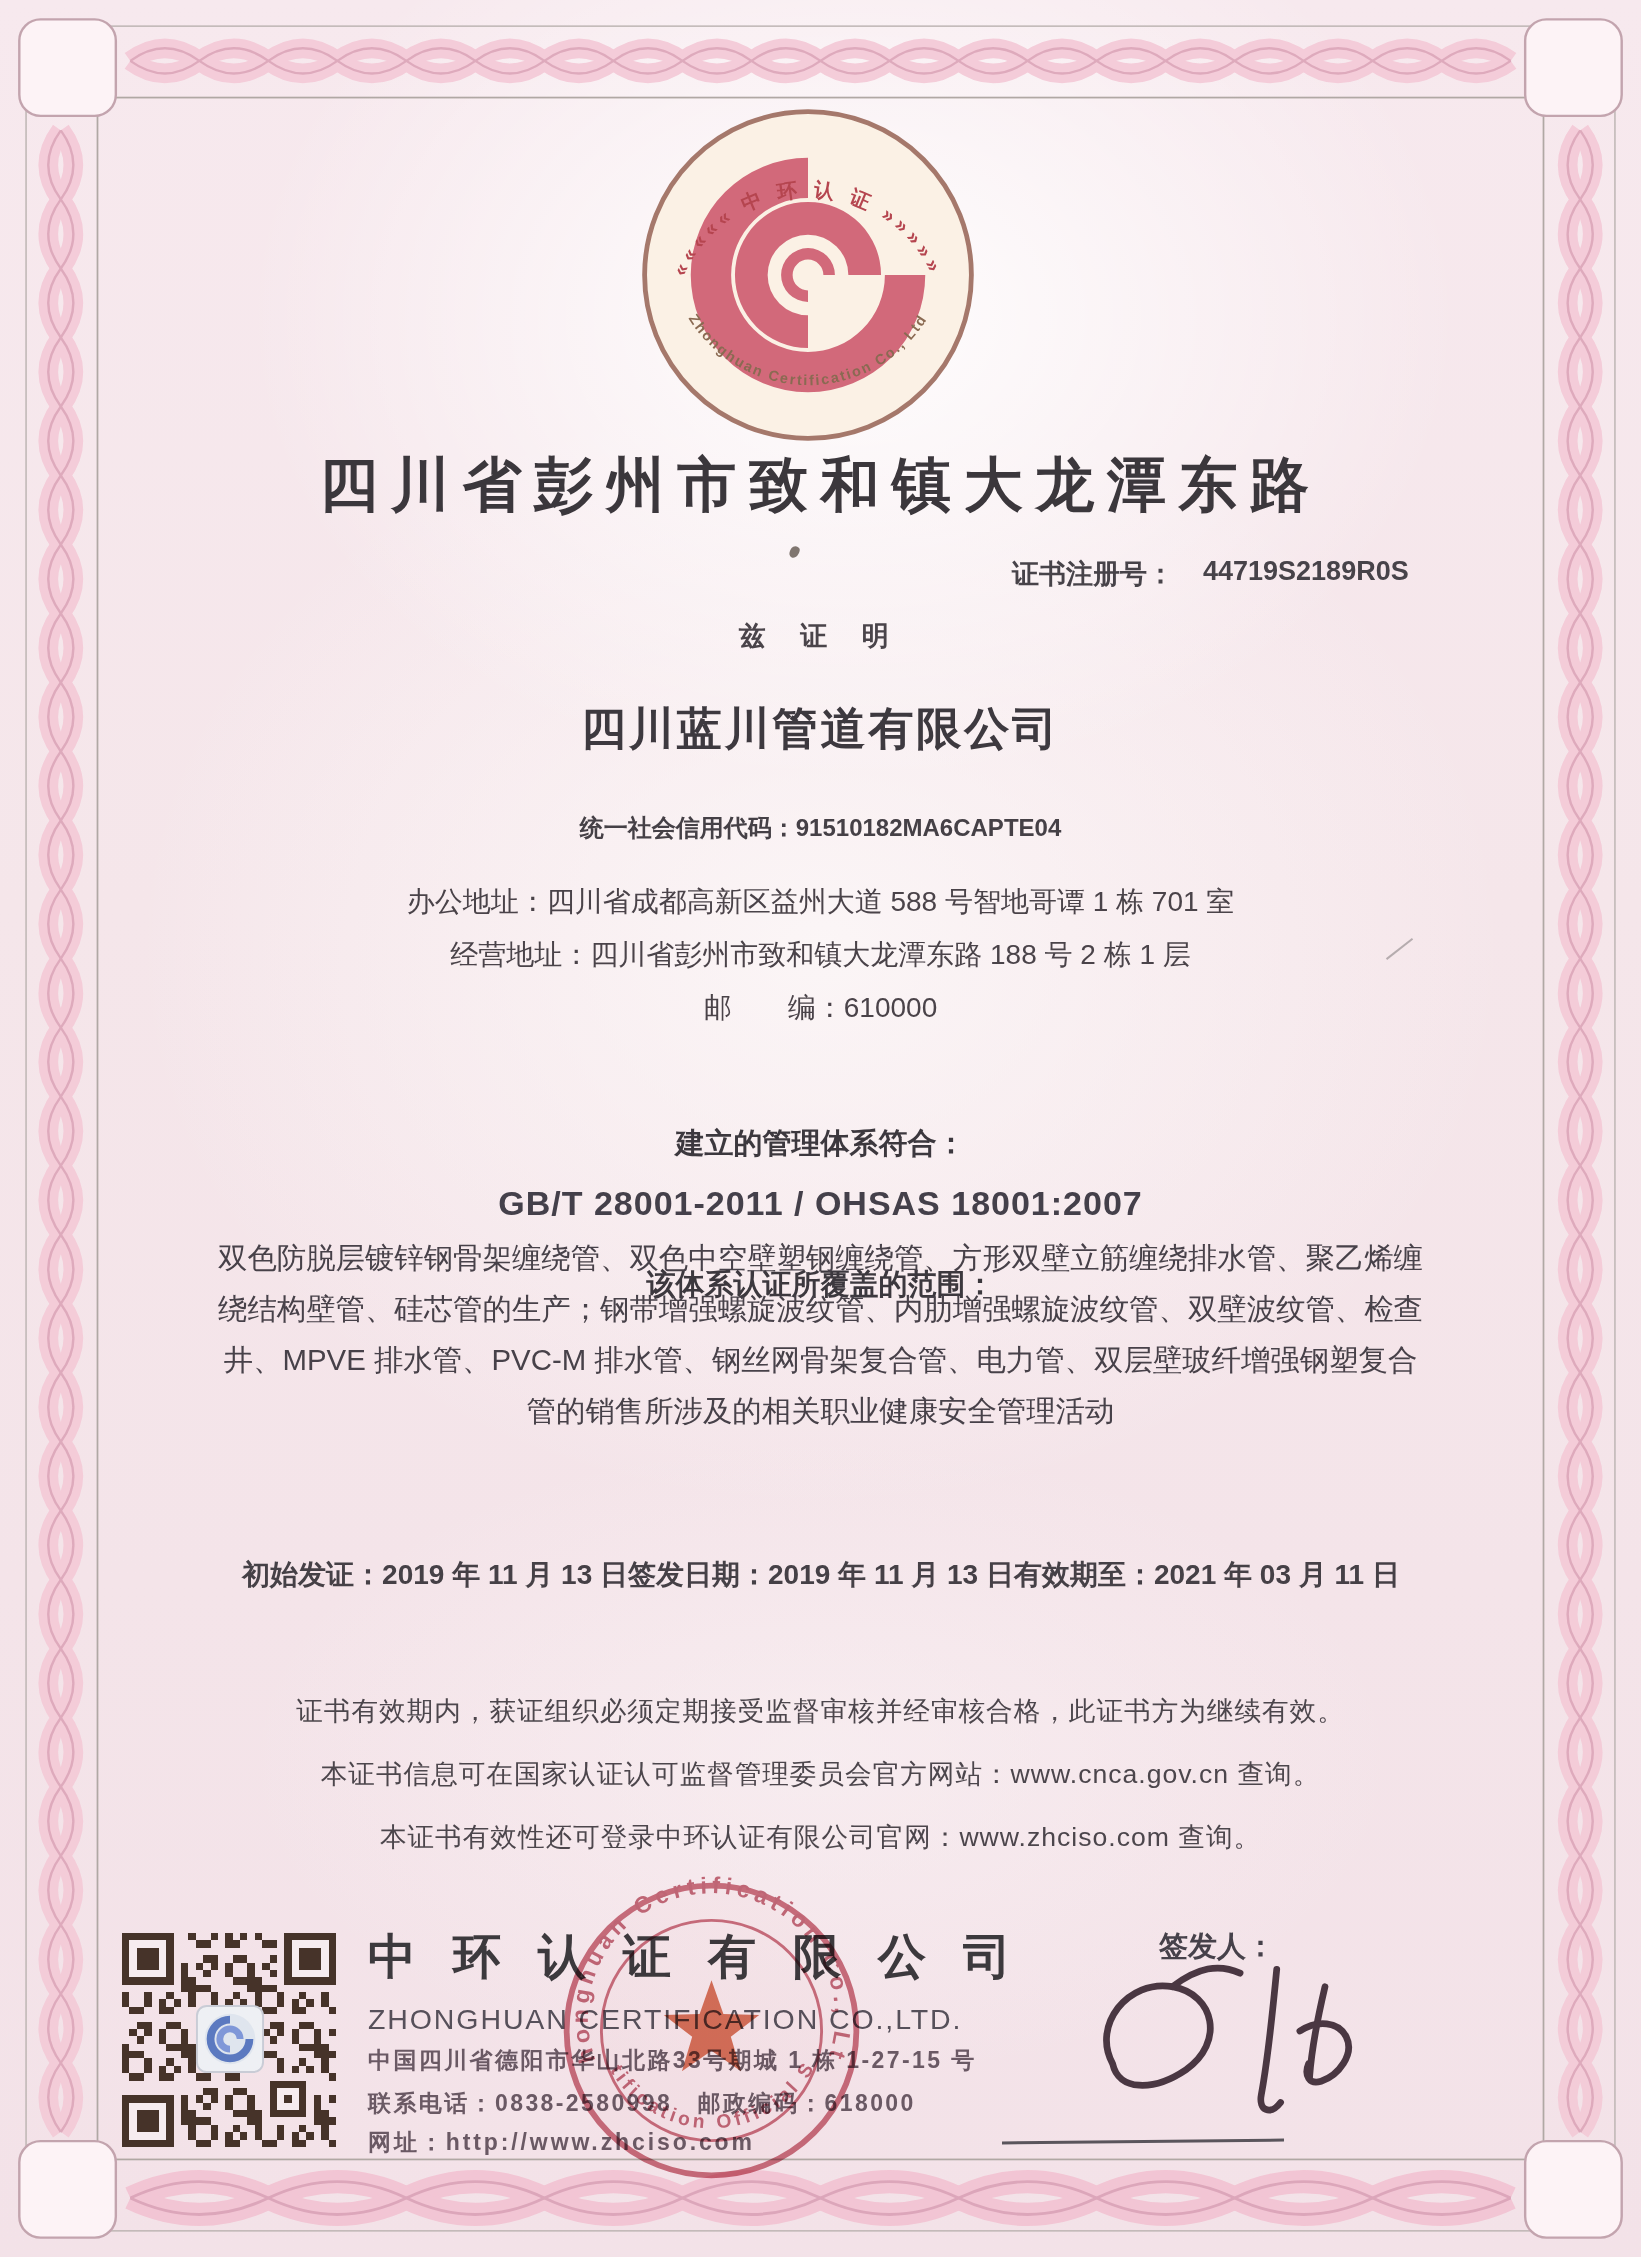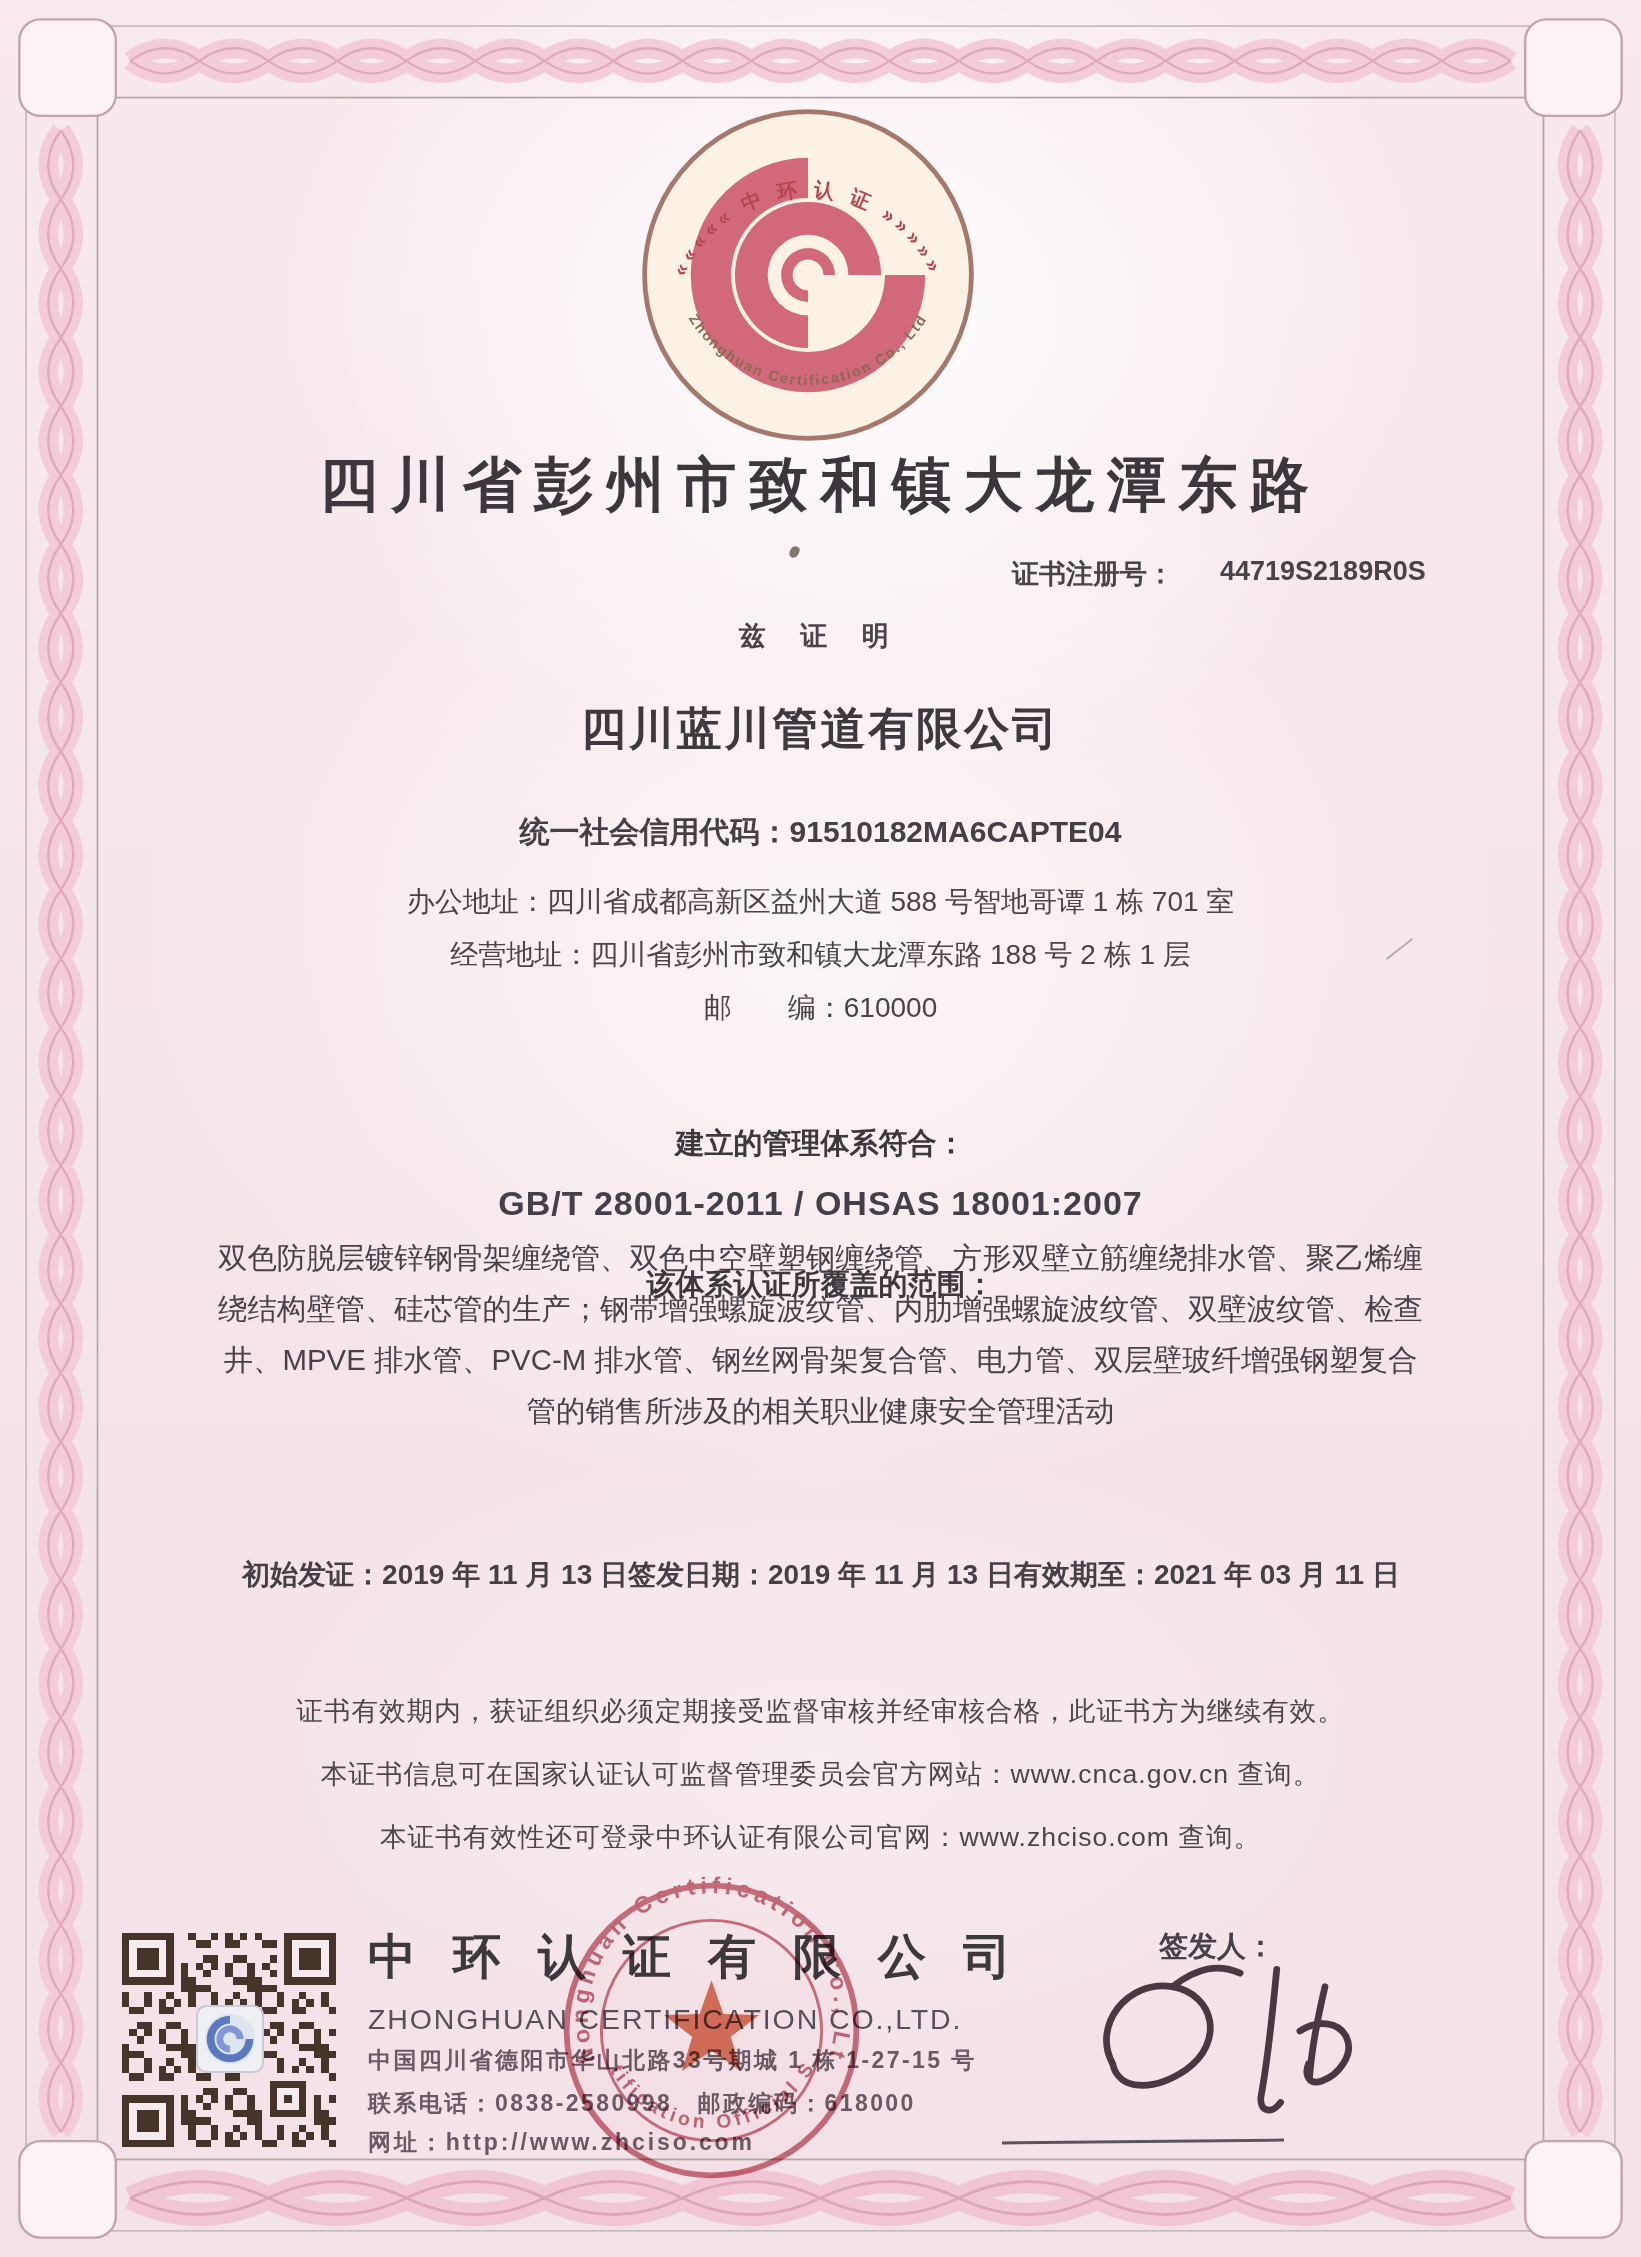--- a/index.html
+++ b/index.html
@@ -9,24 +9,24 @@
     color:#3c383e;
     background:
       radial-gradient(869px 676px at 52% 14%, rgba(255,255,255,.95), rgba(255,255,255,0) 70%),
       radial-gradient(1062px 869px at 50% 42%, rgba(253,250,250,.78), rgba(253,250,250,0) 65%),
       radial-gradient(966px 541px at 50% 78%, rgba(250,243,245,.55), rgba(250,243,245,0) 60%),
       linear-gradient(180deg,#f7e9ee 0%,#f5e6ea 40%,#f3e2e8 100%);
   }
   .abs{position:absolute;}
   .center{left:0;width:100%;text-align:center;}
   .title{top:446px;font-size:59px;font-weight:700;letter-spacing:12.6px;color:#3b373c;}
-  .reg-row{left:1012px;top:556px;display:flex;gap:46px;font-size:27px;font-weight:700;color:#474349;}
+  .reg-row{left:1012px;top:556px;display:flex;gap:29px;font-size:27px;font-weight:700;color:#474349;}
   .statement{top:618px;font-size:27px;font-weight:600;letter-spacing:13.5px;color:#4a444a;}
   .company{top:699px;font-size:45px;font-weight:700;letter-spacing:2.9px;color:#3d393f;}
-  .credit{top:812px;font-size:30px;font-weight:600;color:#454046;}
+  .credit{top:812px;font-size:24px;font-weight:600;color:#454046;}
   .addresses{top:875px;font-size:28px;line-height:53px;font-weight:500;color:#4a4349;}
   .sys-head{top:1124px;font-size:29px;font-weight:700;}
   .standard{top:1184px;font-size:34px;font-weight:600;letter-spacing:1px;color:#44404a;}
   .scope-head{top:1265px;font-size:29px;font-weight:700;}
   .scope{top:1232px;font-size:29.4px;line-height:51px;font-weight:500;color:#474149;}
   .dates{left:97px;top:1556px;width:1448px;display:flex;justify-content:center;
          padding:0 13.5px;box-sizing:border-box;font-size:28px;font-weight:600;color:#454046;}
   .notes{top:1680px;font-size:26.6px;line-height:63px;letter-spacing:1px;font-weight:500;color:#4c464c;}
   .issuer{left:368px;top:1925px;width:763px;text-align:left;}
   .issuer-cn{font-size:48px;font-weight:700;letter-spacing:37px;color:#3c393d;white-space:nowrap;}

